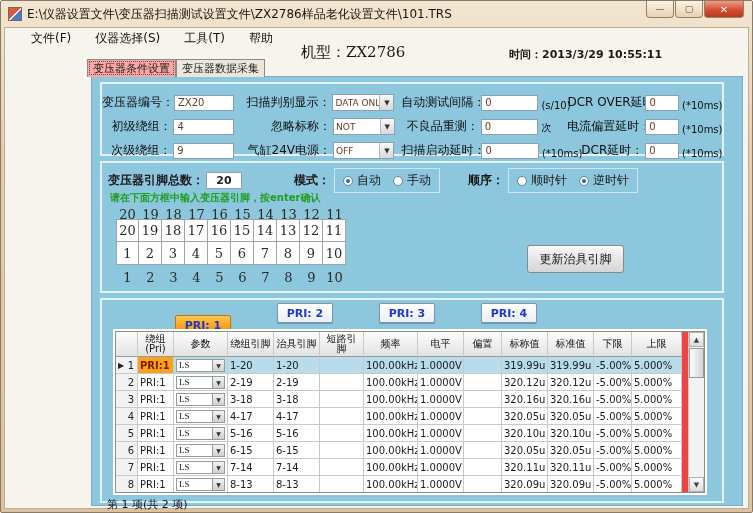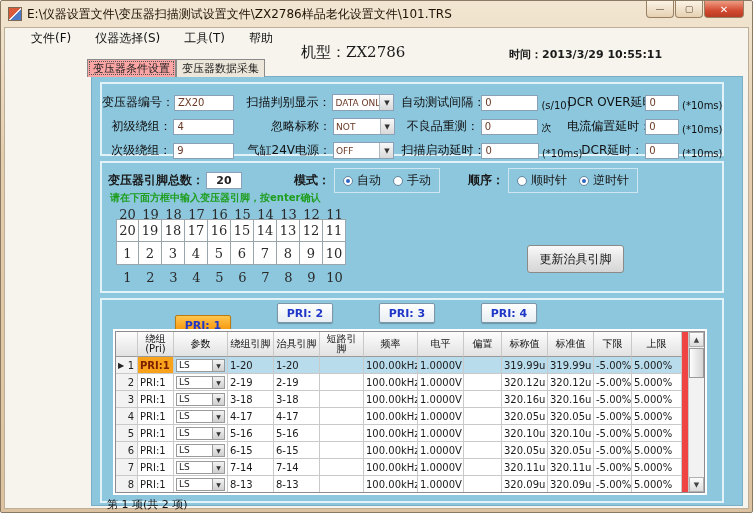--- a/index.html
+++ b/index.html
@@ -84,21 +84,21 @@
   .grow { display:flex; height:17px; }
   .grow.header { height:25px; }
   .gcell { flex:0 0 auto; border-right:1px solid #c9c9c9; border-bottom:1px solid #c9c9c9; font-size:10px; padding:1px 2px; white-space:nowrap; overflow:hidden; background:#fff; display:flex; align-items:center; }
   .grow.header .gcell { background:linear-gradient(#fdfdfd,#e2e2e2); justify-content:center; text-align:center; white-space:pre-line; line-height:10px; font-size:10px; color:#111; border-bottom:1px solid #9a9a9a; }
   .gcell.sel { background:#f2f2f2; justify-content:flex-end; padding-right:3px; color:#222; }
   .grow.selected .gcell { background:var(--row-select,#b9dcec); }
   .grow.selected .gcell.sel { background:#f2f2f2; justify-content:space-between; }
   .gcell.pricell.on { background:var(--accent-orange,#f9a21b); color:#7a2000; font-weight:bold; }
   .marker { font-size:8px; color:#222; }
   .cellcombo { width:100%; height:13px; border:1px solid #9a9a9a; background:#fff; display:flex; align-items:center; }
-  .cellcombo .cv { flex:1; font-size:9px; padding-left:2px; color:#222; }
+  .cellcombo .cv { flex:1; font-size:9px; padding-left:2px; color:#222;font-family:Liberation Serif, serif; }
   .cellcombo .ca { width:12px; height:100%; background:linear-gradient(#f3f3f3,#cfcfcf); border-left:1px solid #9a9a9a; font-size:6px; display:flex; align-items:center; justify-content:center; color:#333; }
   .vscroll { position:absolute; right:0; top:0; bottom:0; width:16px; background:#f2f2f2; border-left:1px solid #c9c9c9; }
   .sbtn { height:15px; background:linear-gradient(#fcfcfc,#dcdcdc); border:1px solid #b0b0b0; font-size:7px; color:#444; display:flex; align-items:center; justify-content:center; }
   .sbtn.down { position:absolute; bottom:0; left:0; right:0; }
   .sbtn.up { position:absolute; top:0; left:0; right:0; }
   .sthumb { position:absolute; top:16px; left:0; right:0; height:30px; background:linear-gradient(90deg,#fdfdfd,#d4d4d4); border:1px solid #9a9a9a; }
 
   .status-text { position:absolute; left:5px; top:197px; font-size:11px; color:#111; }
 </style>
 </head>

